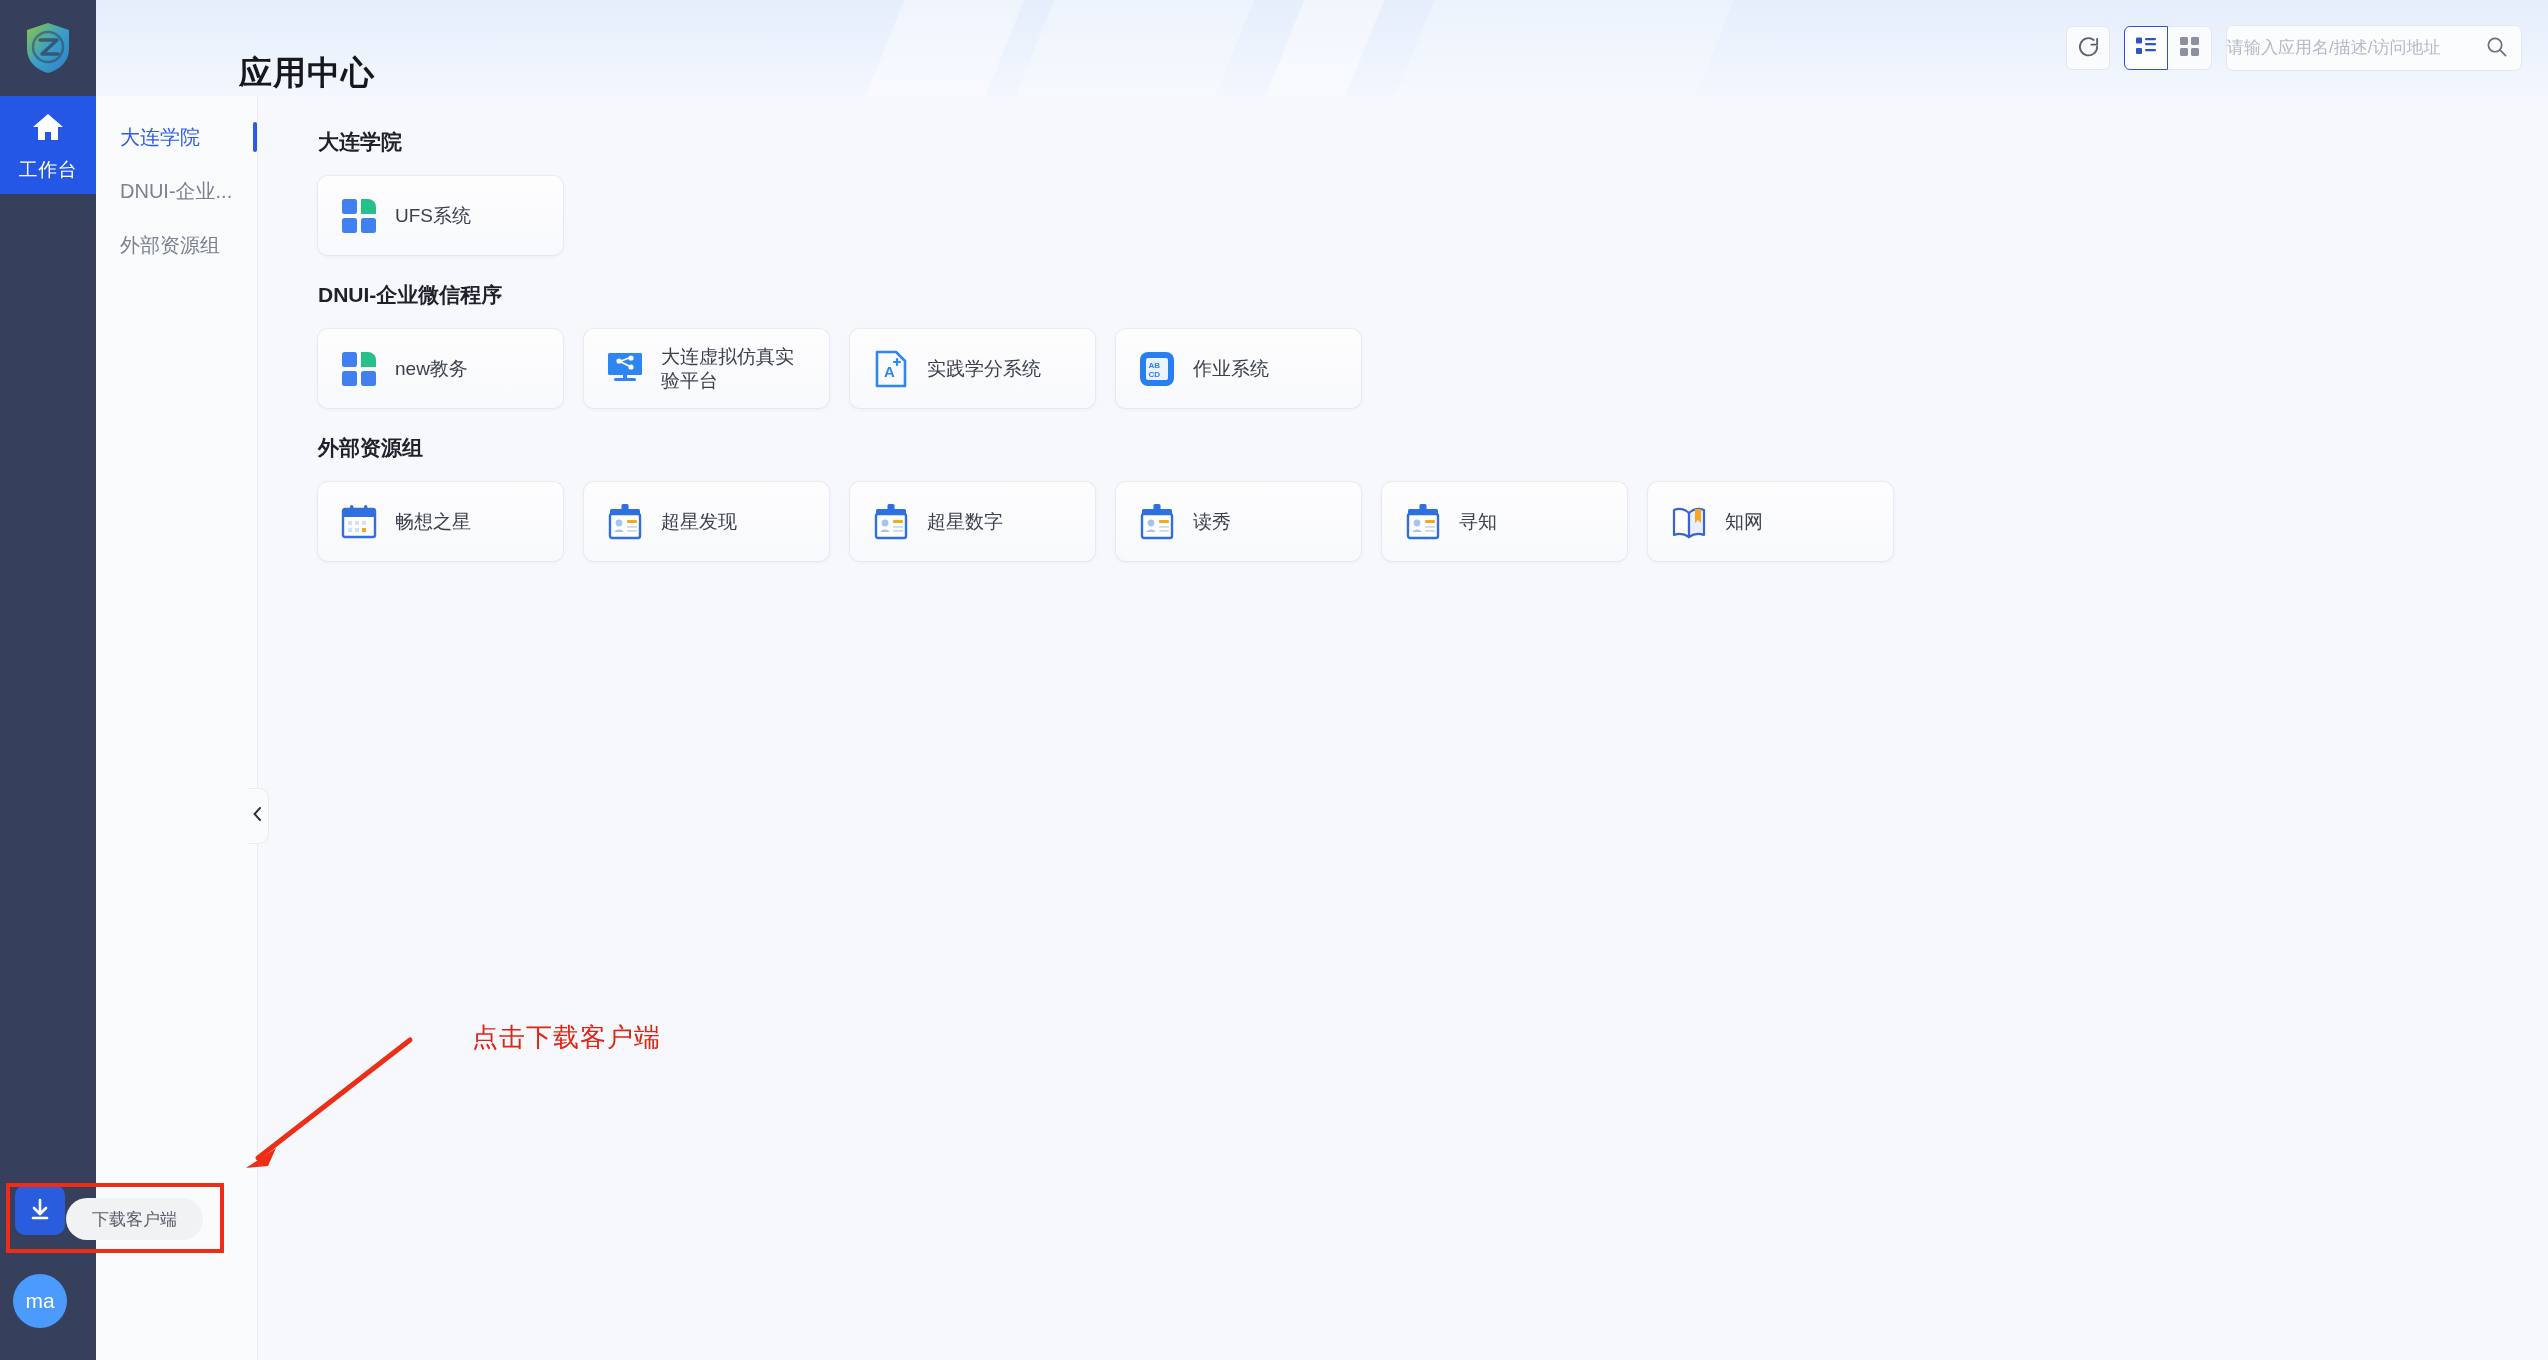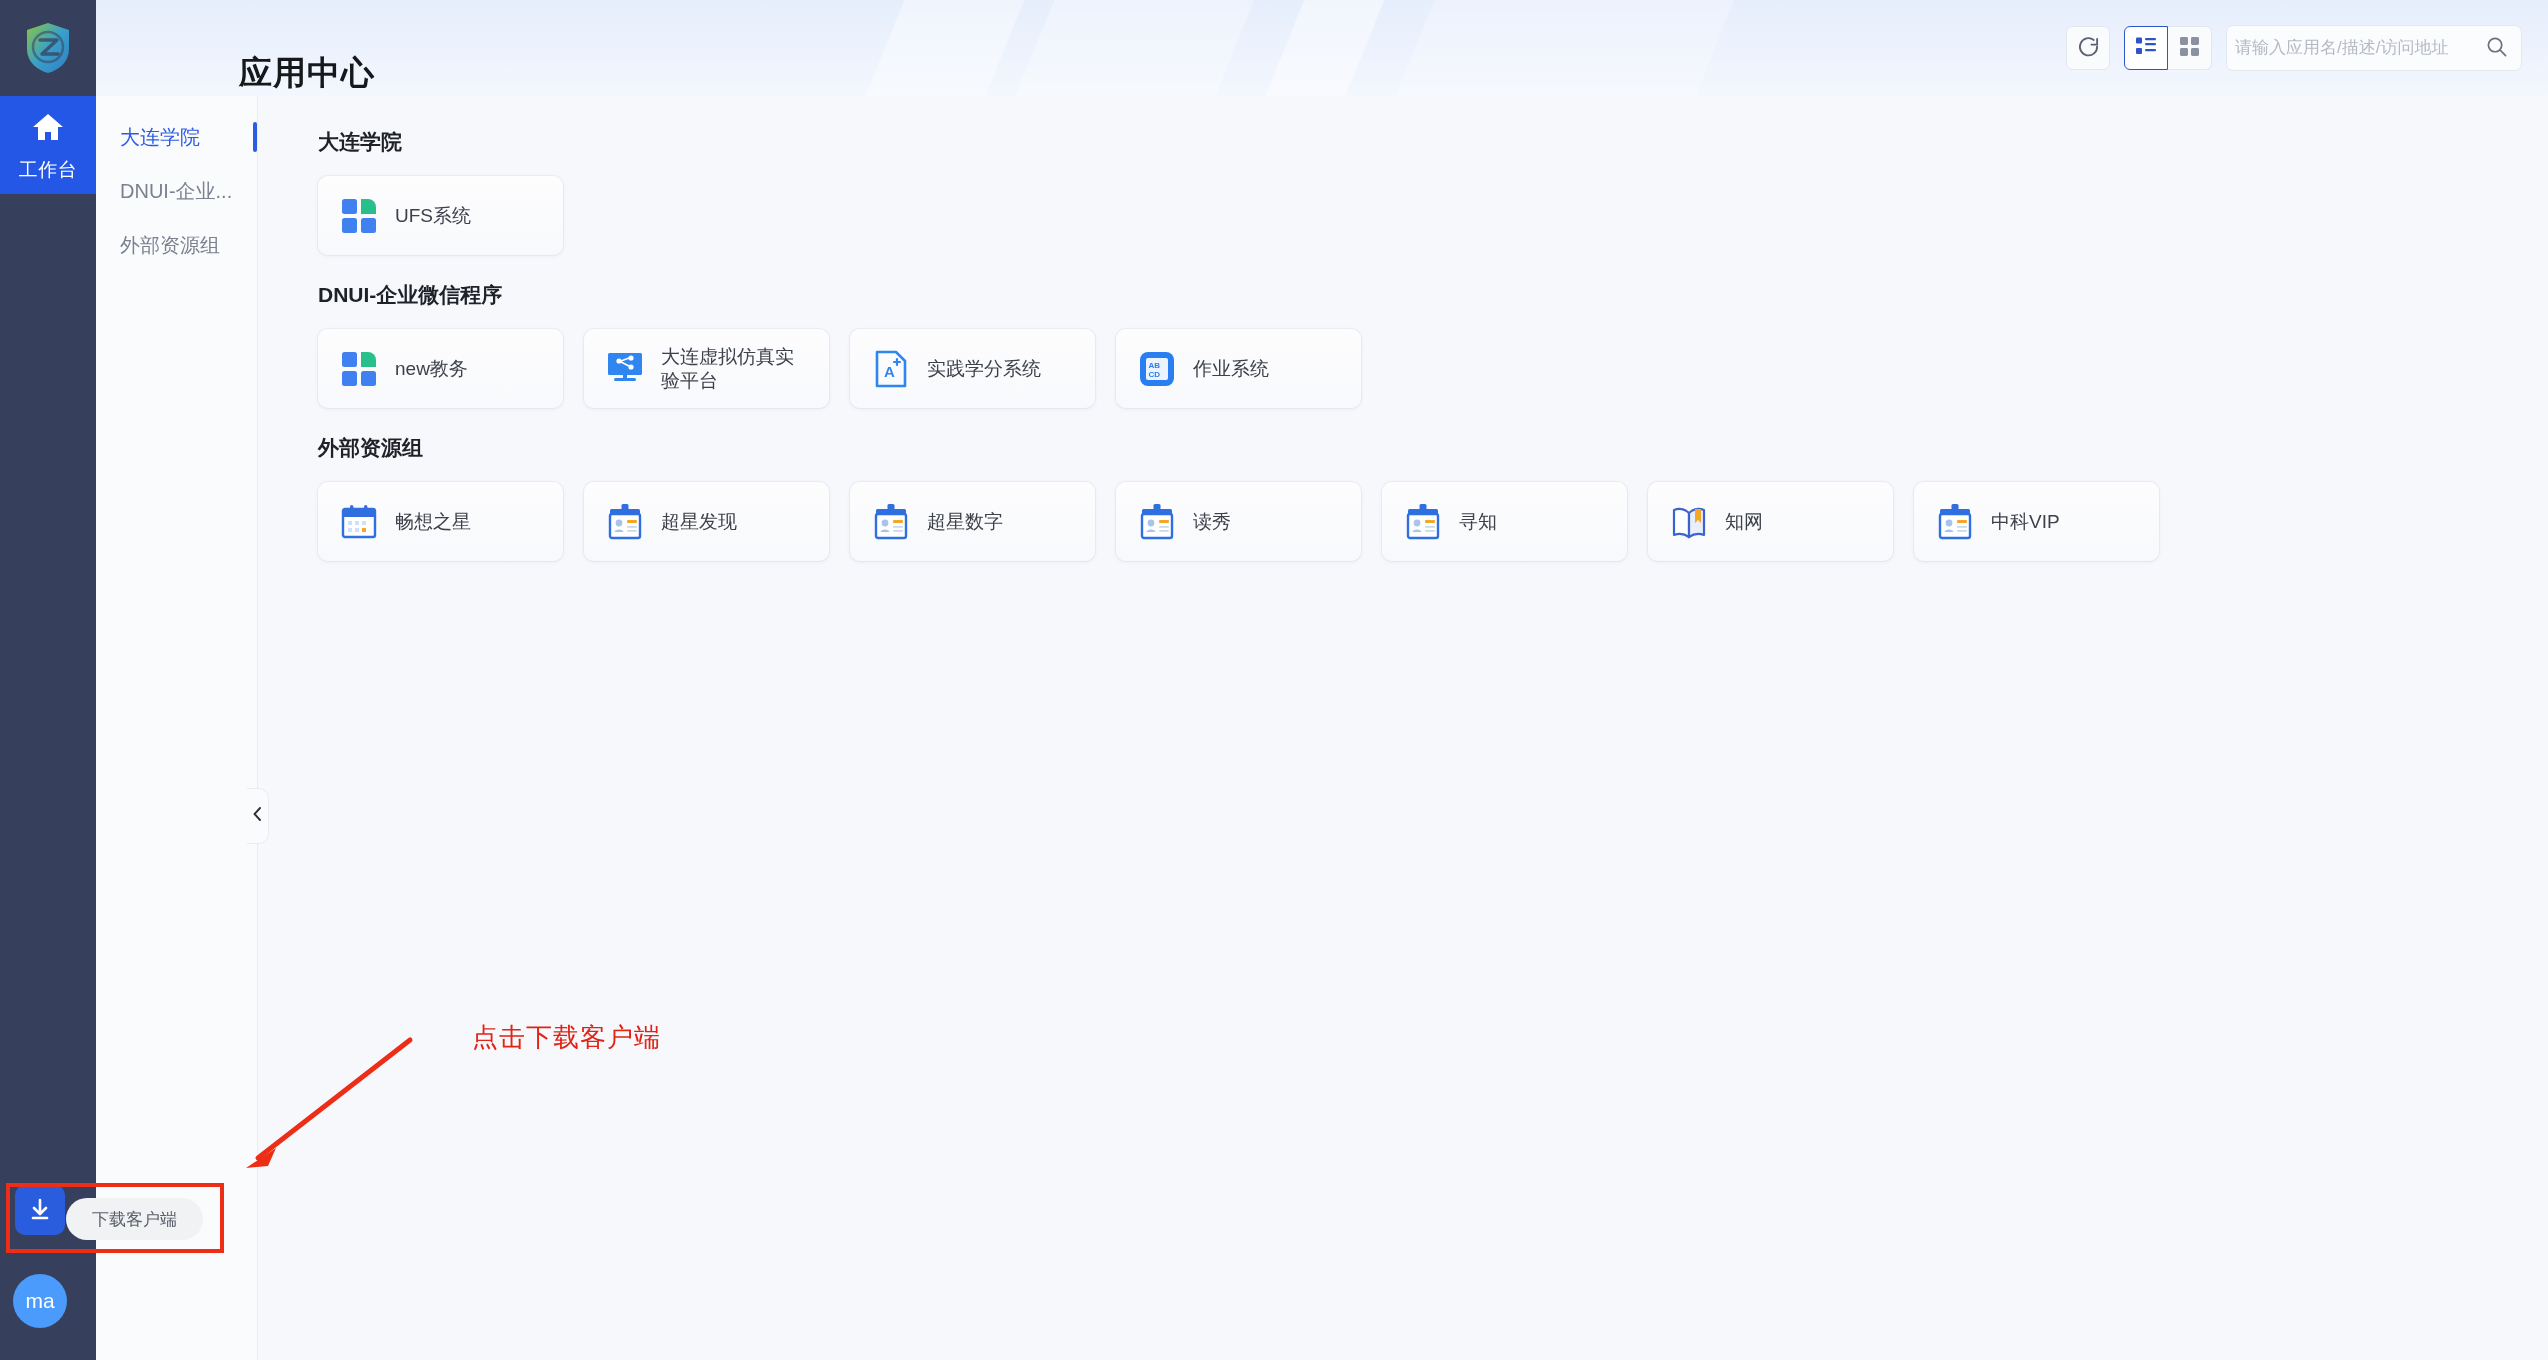--- a/index.html
+++ b/index.html
@@ -93,21 +93,21 @@
     display: flex; align-items: center; justify-content: center;
     cursor: pointer;
   }
   .seg { display: flex; }
   .seg .icon-btn:first-child { border-radius: 6px 0 0 6px; }
   .seg .icon-btn:last-child { border-radius: 0 6px 6px 0; border-left: none; }
   .icon-btn.active { border: 1px solid #2f54c9; background: #fff; position: relative; z-index: 1; }
   .search-box {
     width: 296px; height: 46px; border-radius: 7px;
     background: #fbfcfe; border: 1px solid #e3e7ee;
-    display: flex; align-items: center; padding: 0 14px 0 8px;
+    display: flex; align-items: center; padding: 0 14px 0 0;
     cursor: text;
   }
   .search-box input {
     flex: 1; border: none; outline: none; background: transparent;
     font-size: 17px; color: #3b3f48;
     font-family: "Liberation Sans", sans-serif;
   }
   .search-box input::placeholder { color: #b4b9c4; }
 
   
@@ -475,35 +475,20 @@
               <span class="card-icon">
                 <svg width="36" height="36" viewBox="0 0 36 36">
                   <path d="M18 9 C13 4.5 7 4.5 3 6 V31 C7 29.5 13 29.5 18 33 Z" fill="#fff" stroke="#3b63d0" stroke-width="2.2" stroke-linejoin="round"></path>
                   <path d="M18 9 C23 4.5 29 4.5 33 6 V31 C29 29.5 23 29.5 18 33 Z" fill="#e9eefb" stroke="#3b63d0" stroke-width="2.2" stroke-linejoin="round"></path>
                   <path d="M24 5 H30 V19 L27 16 L24 19 Z" fill="#f5a623"></path>
                 </svg>
               </span>
               <span class="card-label">知网</span>
             </div>
 
-            <div class="card">
-              <span class="card-icon">
-                <svg width="34" height="36" viewBox="0 0 34 36">
-                  <rect x="13.5" y="0" width="7" height="6" rx="1.5" fill="#2f6fe0"></rect>
-                  <rect x="2" y="5" width="30" height="6" rx="1.5" fill="#2f6fe0"></rect>
-                  <rect x="2" y="10" width="30" height="24" rx="2" fill="#fff" stroke="#2f6fe0" stroke-width="2.4"></rect>
-                  <circle cx="11" cy="19" r="3.4" fill="#a9c4ea"></circle>
-                  <path d="M6.5 28 C6.5 24.5 15.5 24.5 15.5 28 Z" fill="#a9c4ea"></path>
-                  <rect x="19" y="16" width="10" height="3" rx="1" fill="#f5a623"></rect>
-                  <rect x="19" y="22" width="10" height="1.8" rx=".9" fill="#c9d7ec"></rect>
-                  <rect x="19" y="26" width="10" height="1.8" rx=".9" fill="#c9d7ec"></rect>
-                </svg>
-              </span>
-              <span class="card-label">中科VIP</span>
-            </div>
 
           </div>
         </div>
 
       </div>
     </div>
   </div>
 
   <div class="anno-text">点击下载客户端</div>
   <div class="anno-arrow">

